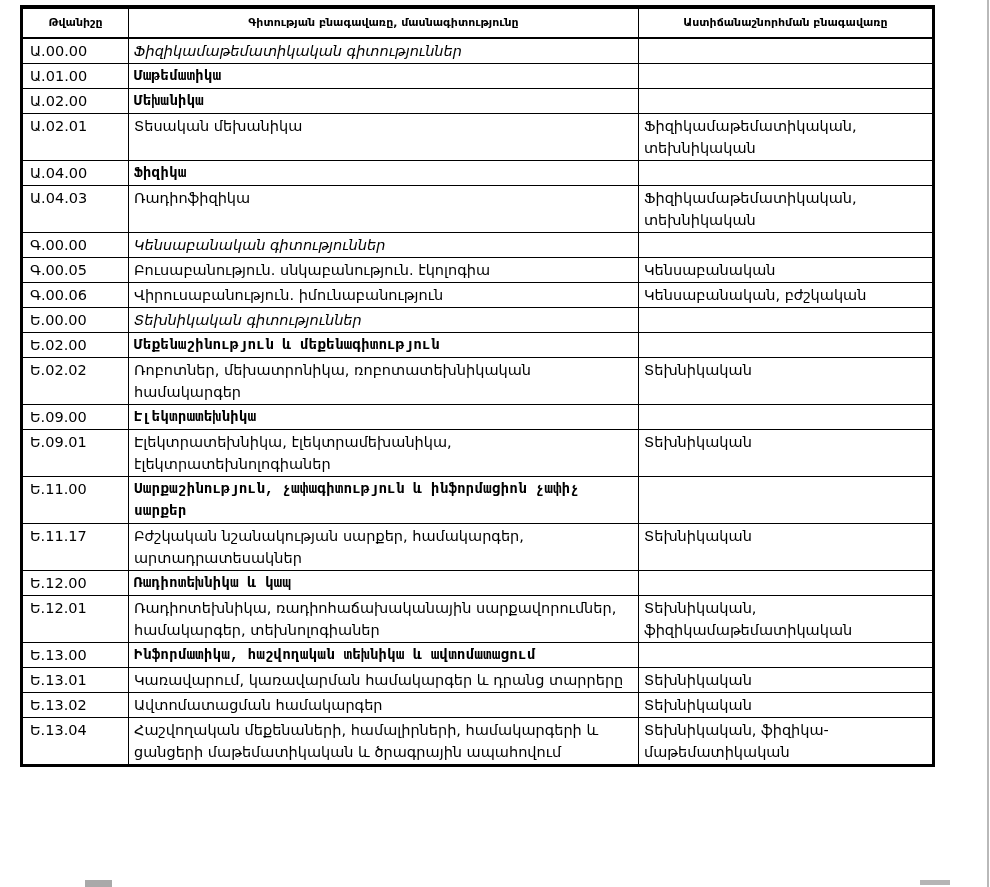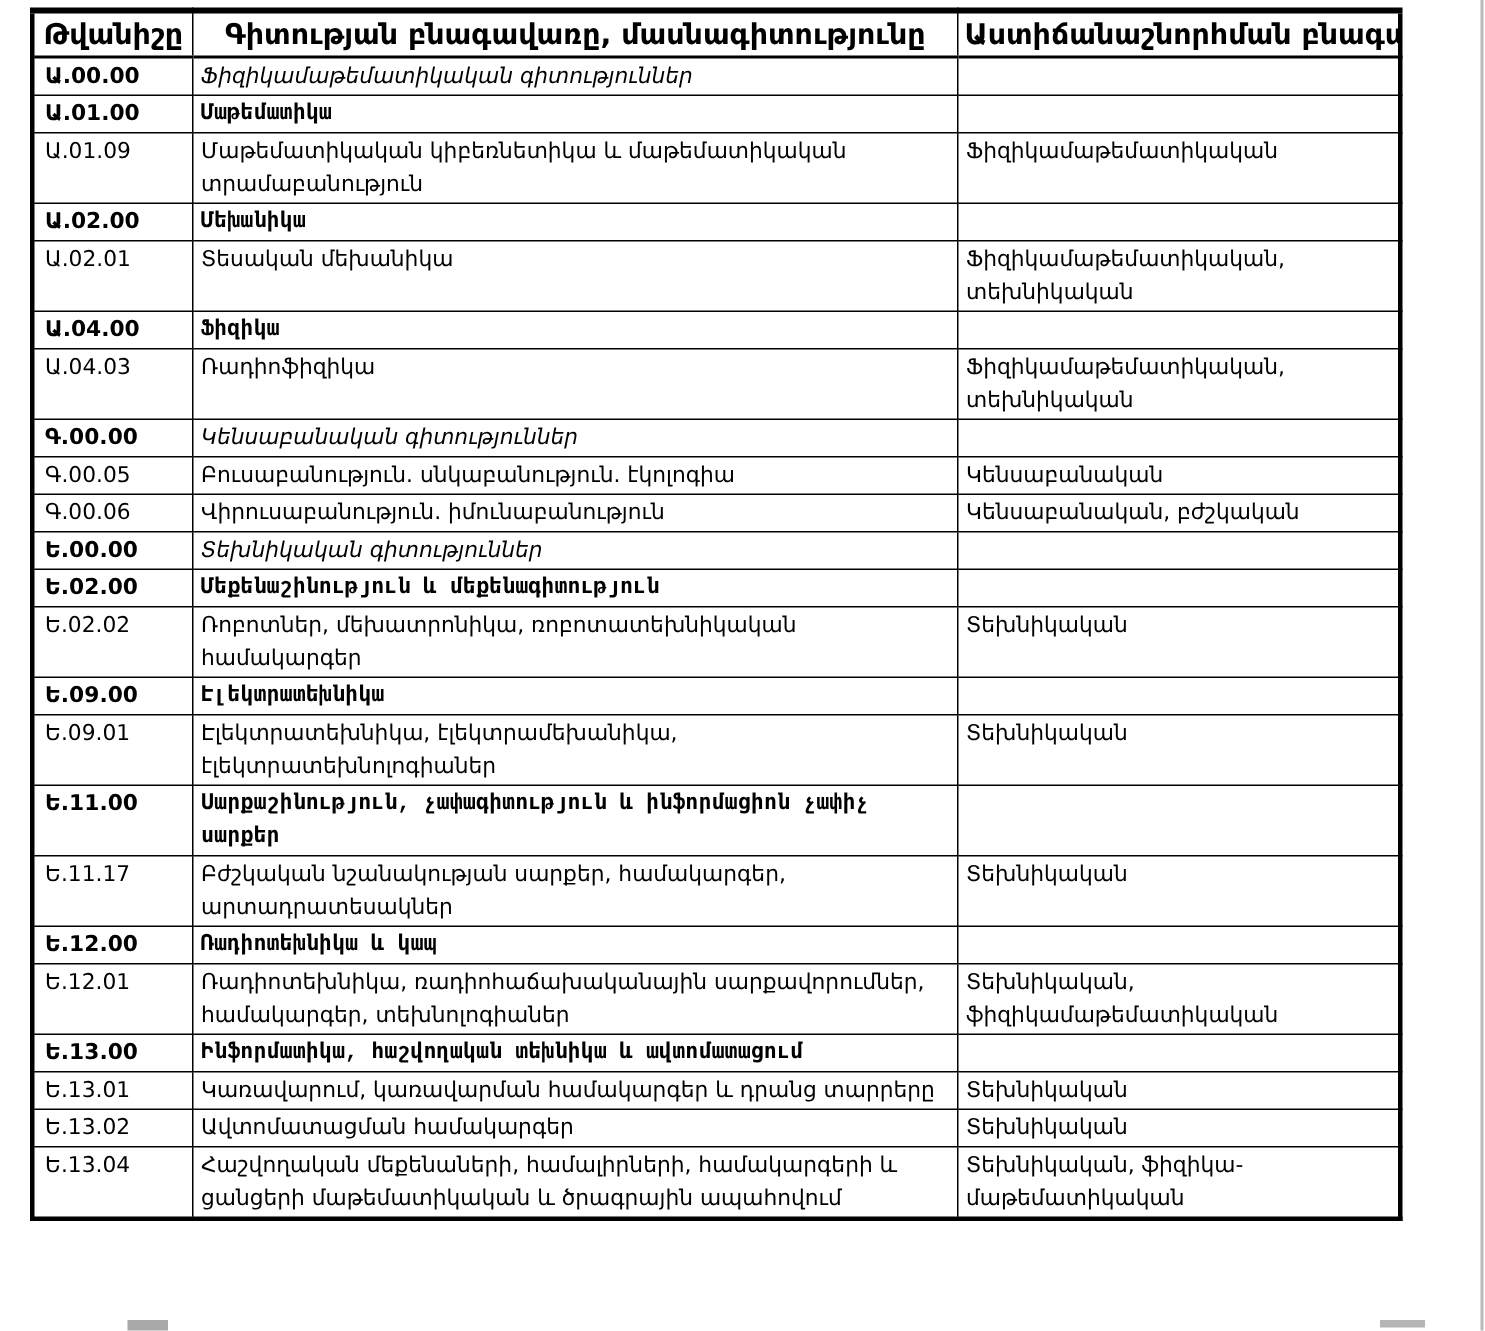--- a/index.html
+++ b/index.html
@@ -26,39 +26,39 @@
     line-height: 22px;
   }
   .doc-table, .doc-table th, .doc-table td {
     border: 1.5px solid #000;
   }
   .doc-table {
     border-width: 3px;
     border-top-width: 4px;
   }
   .doc-table th {
-    font-size: 19px;
+    font-size: 11px;
     font-weight: bold;
     text-align: center;
     padding: 2px 4px;
     border-bottom-width: 2.5px;
     line-height: 24px;
     white-space: nowrap;
     overflow: hidden;
   }
   .doc-table td {
     vertical-align: top;
     text-align: left;
     padding: 1px 5px;
     white-space: pre-line;
     overflow: hidden;
   }
   .doc-table td.cell-code { padding-left: 7px; }
   tr.level-section td.cell-code,
-  tr.level-group   td.cell-code { font-weight: bold; margin-top: 19px; }
+  tr.level-group   td.cell-code { font-weight: normal; margin-top: 19px; }
   tr.level-section td.cell-field { font-weight: normal; font-style: italic; }
   tr.level-group   td.cell-field { font-weight: bold; font-family: Liberation Mono, monospace; }
 
   .page-edge-line {
     position: absolute;
     left: 987px;
     top: 0;
     width: 2px;
     height: 887px;
     background: #b9b9b9;
@@ -100,26 +100,20 @@
       <tr class="level-section">
         <td class="cell-code">Ա.00.00</td>
         <td class="cell-field">Ֆիզիկամաթեմատիկական գիտություններ</td>
         <td class="cell-degree"></td>
       </tr>
       <tr class="level-group">
         <td class="cell-code">Ա.01.00</td>
         <td class="cell-field">Մաթեմատիկա</td>
         <td class="cell-degree"></td>
       </tr>
-      <tr class="level-item">
-        <td class="cell-code">Ա.01.09</td>
-        <td class="cell-field">Մաթեմատիկական կիբեռնետիկա և մաթեմատիկական
-տրամաբանություն</td>
-        <td class="cell-degree">Ֆիզիկամաթեմատիկական</td>
-      </tr>
       <tr class="level-group">
         <td class="cell-code">Ա.02.00</td>
         <td class="cell-field">Մեխանիկա</td>
         <td class="cell-degree"></td>
       </tr>
       <tr class="level-item">
         <td class="cell-code">Ա.02.01</td>
         <td class="cell-field">Տեսական մեխանիկա</td>
         <td class="cell-degree">Ֆիզիկամաթեմատիկական,
 տեխնիկական</td>

